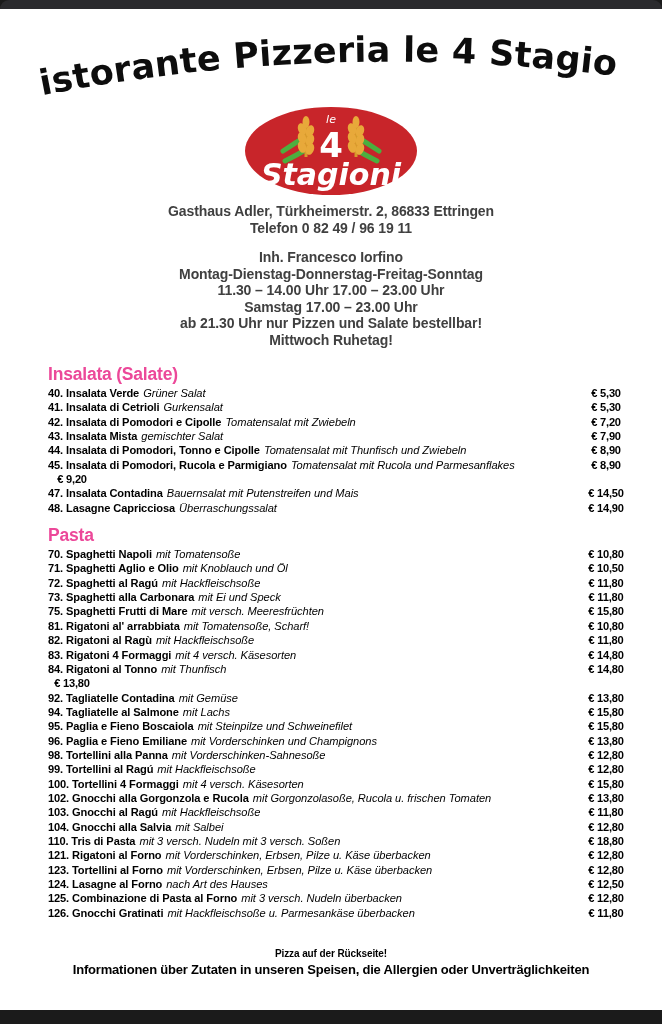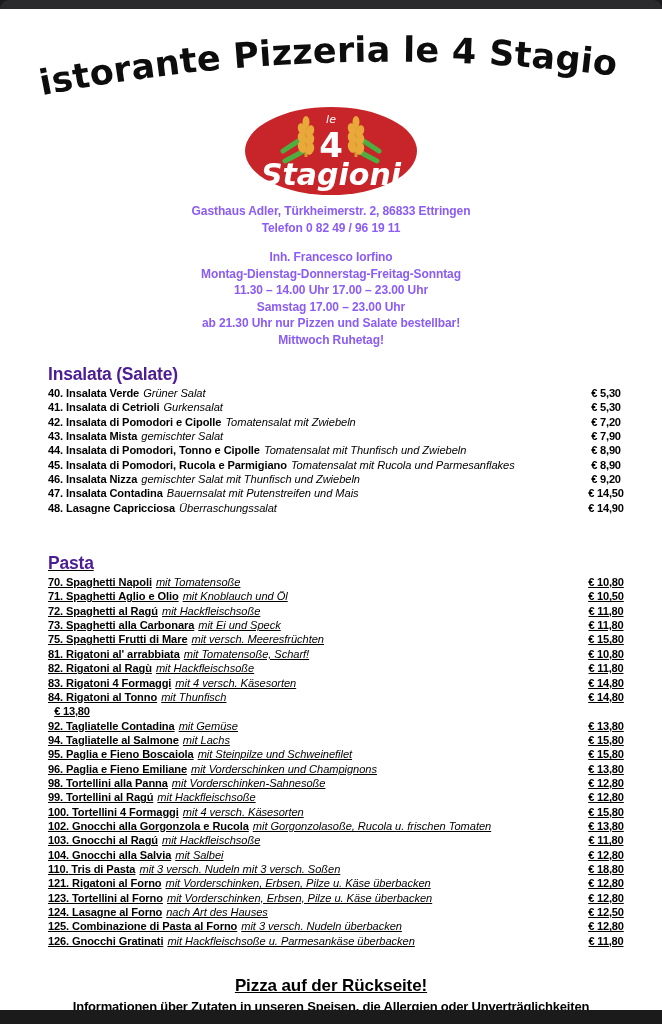--- a/index.html
+++ b/index.html
@@ -52,40 +52,40 @@
   
   .logo-wrap {
     display: flex; justify-content: center;
     margin-top: 2px;
   }
   .logo-svg { display: block; }
 
   
   .hdr {
     text-align: center;
-    font-size: 12px;
-    font-weight: bold;
-    color: #8b5cf6;
+    font-size: 14px;
+    font-weight: bold;
+    color: #404040;
     line-height: 16.5px;
     letter-spacing: -0.1px;
   }
   .hdr-addr { margin-top: 6px; }
   .hdr-gap { height: 13px; }
 
   
   .section { padding: 0 16px 0 48px; }
   .section-title {
     font-size: 17.5px;
     font-weight: bold;
-    color: #4c1d95;
+    color: #ec4899;
     margin-bottom: 1px;
     letter-spacing: -0.2px;
   }
   .sec-insalata { margin-top: 16px; }
-  .sec-pasta { margin-top: 38px; text-decoration: underline; }
+  .sec-pasta { margin-top: 10px; }
 
   .row {
     display: flex;
     align-items: baseline;
     font-size: 11.1px;
     line-height: 14.35px;
     color: #000;
     white-space: nowrap;
   }
   .row .left { flex: 1 1 auto; overflow: hidden; }
@@ -112,26 +112,25 @@
     letter-spacing: -0.2px;
   }
 
   
   .footer {
     margin-top: 28px;
     text-align: center;
     padding: 0 26px;
   }
   .footer-head {
-    font-size: 17px;
+    font-size: 10px;
     font-weight: bold;
     color: #000;
     margin-bottom: 3px;
     letter-spacing: -0.1px;
-    text-decoration: underline;
   }
   .footer-note {
     font-size: 13px;
     font-weight: bold;
     color: #000;
     line-height: 16px;
     letter-spacing: -0.2px;
   }
 </style>
 </head>
@@ -222,21 +221,20 @@
           </div>
           <div class="row">
             <div class="left"><span class="num">44.</span><span class="name"> Insalata di Pomodori, Tonno e Cipolle</span><span class="desc">Tomatensalat mit Thunfisch und Zwiebeln</span></div>
             <div class="price">€ 8,90</div>
           </div>
           <div class="row">
             <div class="left"><span class="num">45.</span><span class="name"> Insalata di Pomodori, Rucola e Parmigiano</span><span class="desc">Tomatensalat mit Rucola und Parmesanflakes</span></div>
             <div class="price">€ 8,90</div>
           </div>
           <div class="row">
-            <div class="left"><span class="num">46.</span><span class="name"> Insalata Nizza</span><span class="desc">gemischter Salat mit Thunfisch und Zwiebeln</span></div>
             <div class="price">€ 9,20</div>
           </div>
           <div class="row">
             <div class="left"><span class="num">47.</span><span class="name"> Insalata Contadina</span><span class="desc">Bauernsalat mit Putenstreifen und Mais</span></div>
             <div class="price">€ 14,50</div>
           </div>
           <div class="row">
             <div class="left"><span class="num">48.</span><span class="name"> Lasagne Capricciosa</span><span class="desc">Überraschungssalat</span></div>
             <div class="price">€ 14,90</div>
           </div>

